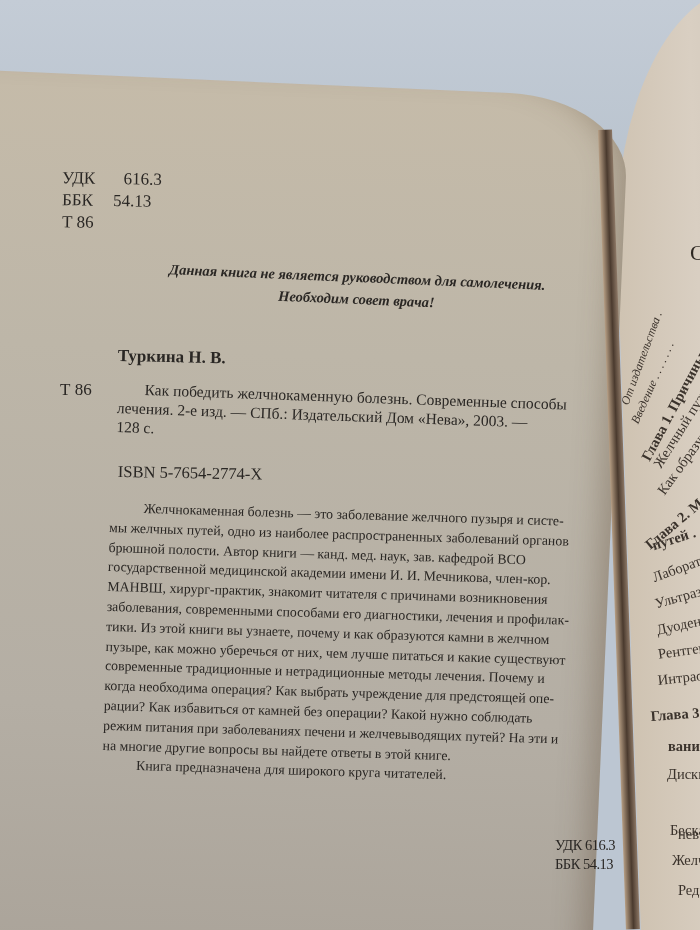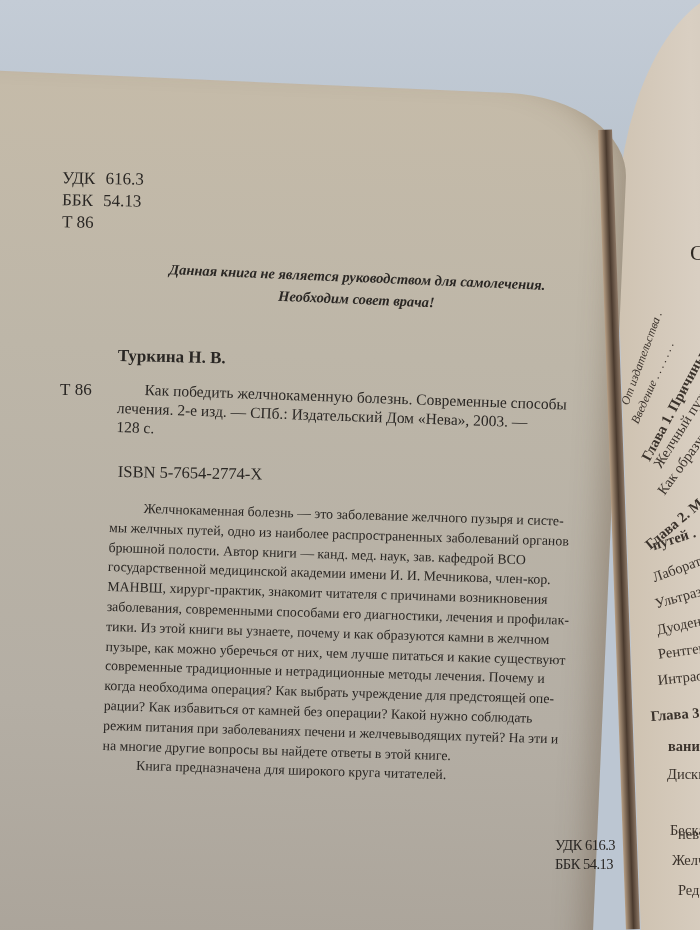--- a/index.html
+++ b/index.html
@@ -31,21 +31,21 @@
     .page-right {
       position: absolute; left: 608px; top: -10px; width: 200px; height: 960px;
       background: linear-gradient(90deg, #cfc3b2 0%, #d9cfc2 40%, #c8c0b4 100%);
       border-top-left-radius: 140px 260px;
       transform: rotate(-2deg);
       transform-origin: 0 0;
     }
     .abs { position: absolute; white-space: nowrap; }
     .codes { left: 62px; top: 168px; font-size: 17px; line-height: 22px; }
     .codes div { transform: rotate(1deg); }
-    .codes .code-val { display: inline-block; margin-left: 6px; }
+    .codes .code-val { display: inline-block; margin-left: 24px; }
     .disclaimer {
       left: 118px; top: 256px; width: 480px; text-align: center;
       font-style: italic; font-weight: bold; font-size: 14.5px; line-height: 22px;
       transform: rotate(2.4deg); transform-origin: 0 0;
     }
     .author { left: 118px; top: 346px; font-weight: bold; font-size: 17px; transform: rotate(1.2deg); transform-origin: 0 0;}
     .t86-left { left: 60px; top: 380px; font-size: 17px; }
     .bib {
       left: 145px; top: 380px; width: 450px; white-space: normal;
       font-size: 15.5px; line-height: 19px;
@@ -76,21 +76,21 @@
 <div class="page-left"></div>
 <div class="gutter"></div>
 
 <div class="abs codes">
   <div>
     <span>УДК</span>
     <span class="code-val">616.3</span>
   </div>
   <div>
     <span>ББК</span>
-    <span class="code-val" style="margin-left:6px">54.13</span>
+    <span class="code-val" style="margin-left:16px">54.13</span>
   </div>
   <div>
     <span>Т 86</span>
   </div>
 </div>
 
 <div class="abs disclaimer">
   <div>Данная книга не является руководством для самолечения.</div>
   <div>Необходим совет врача!</div>
 </div>

